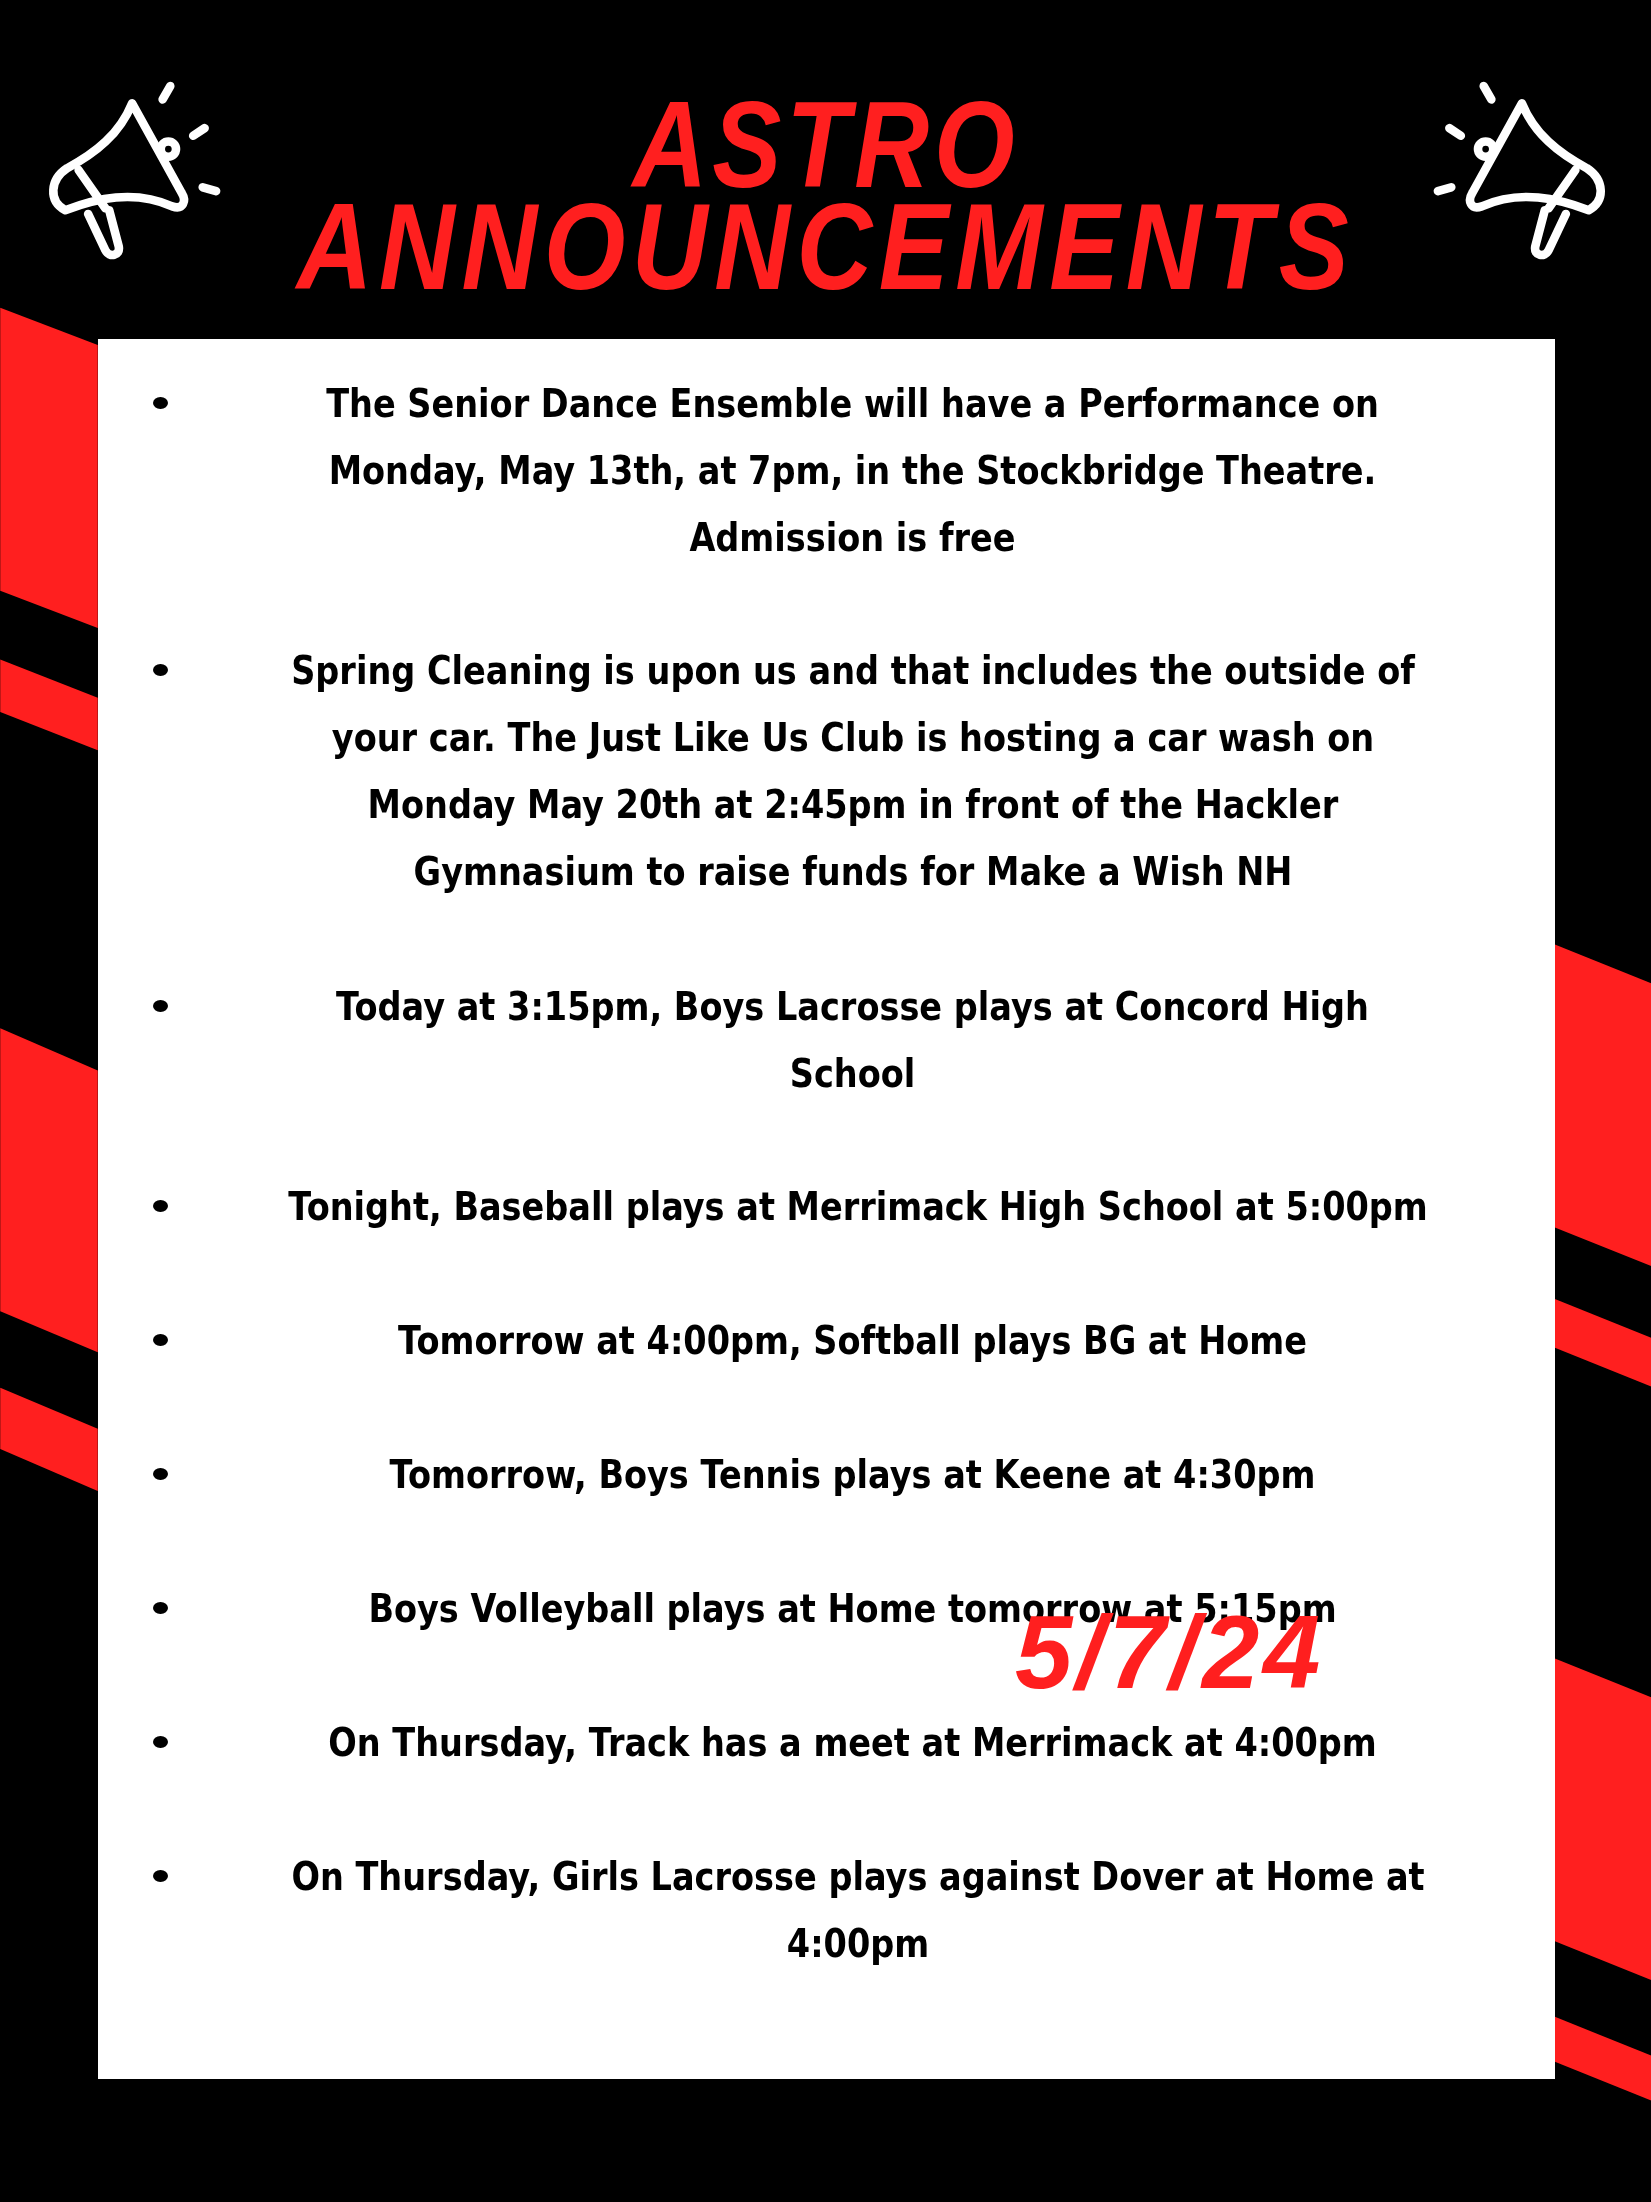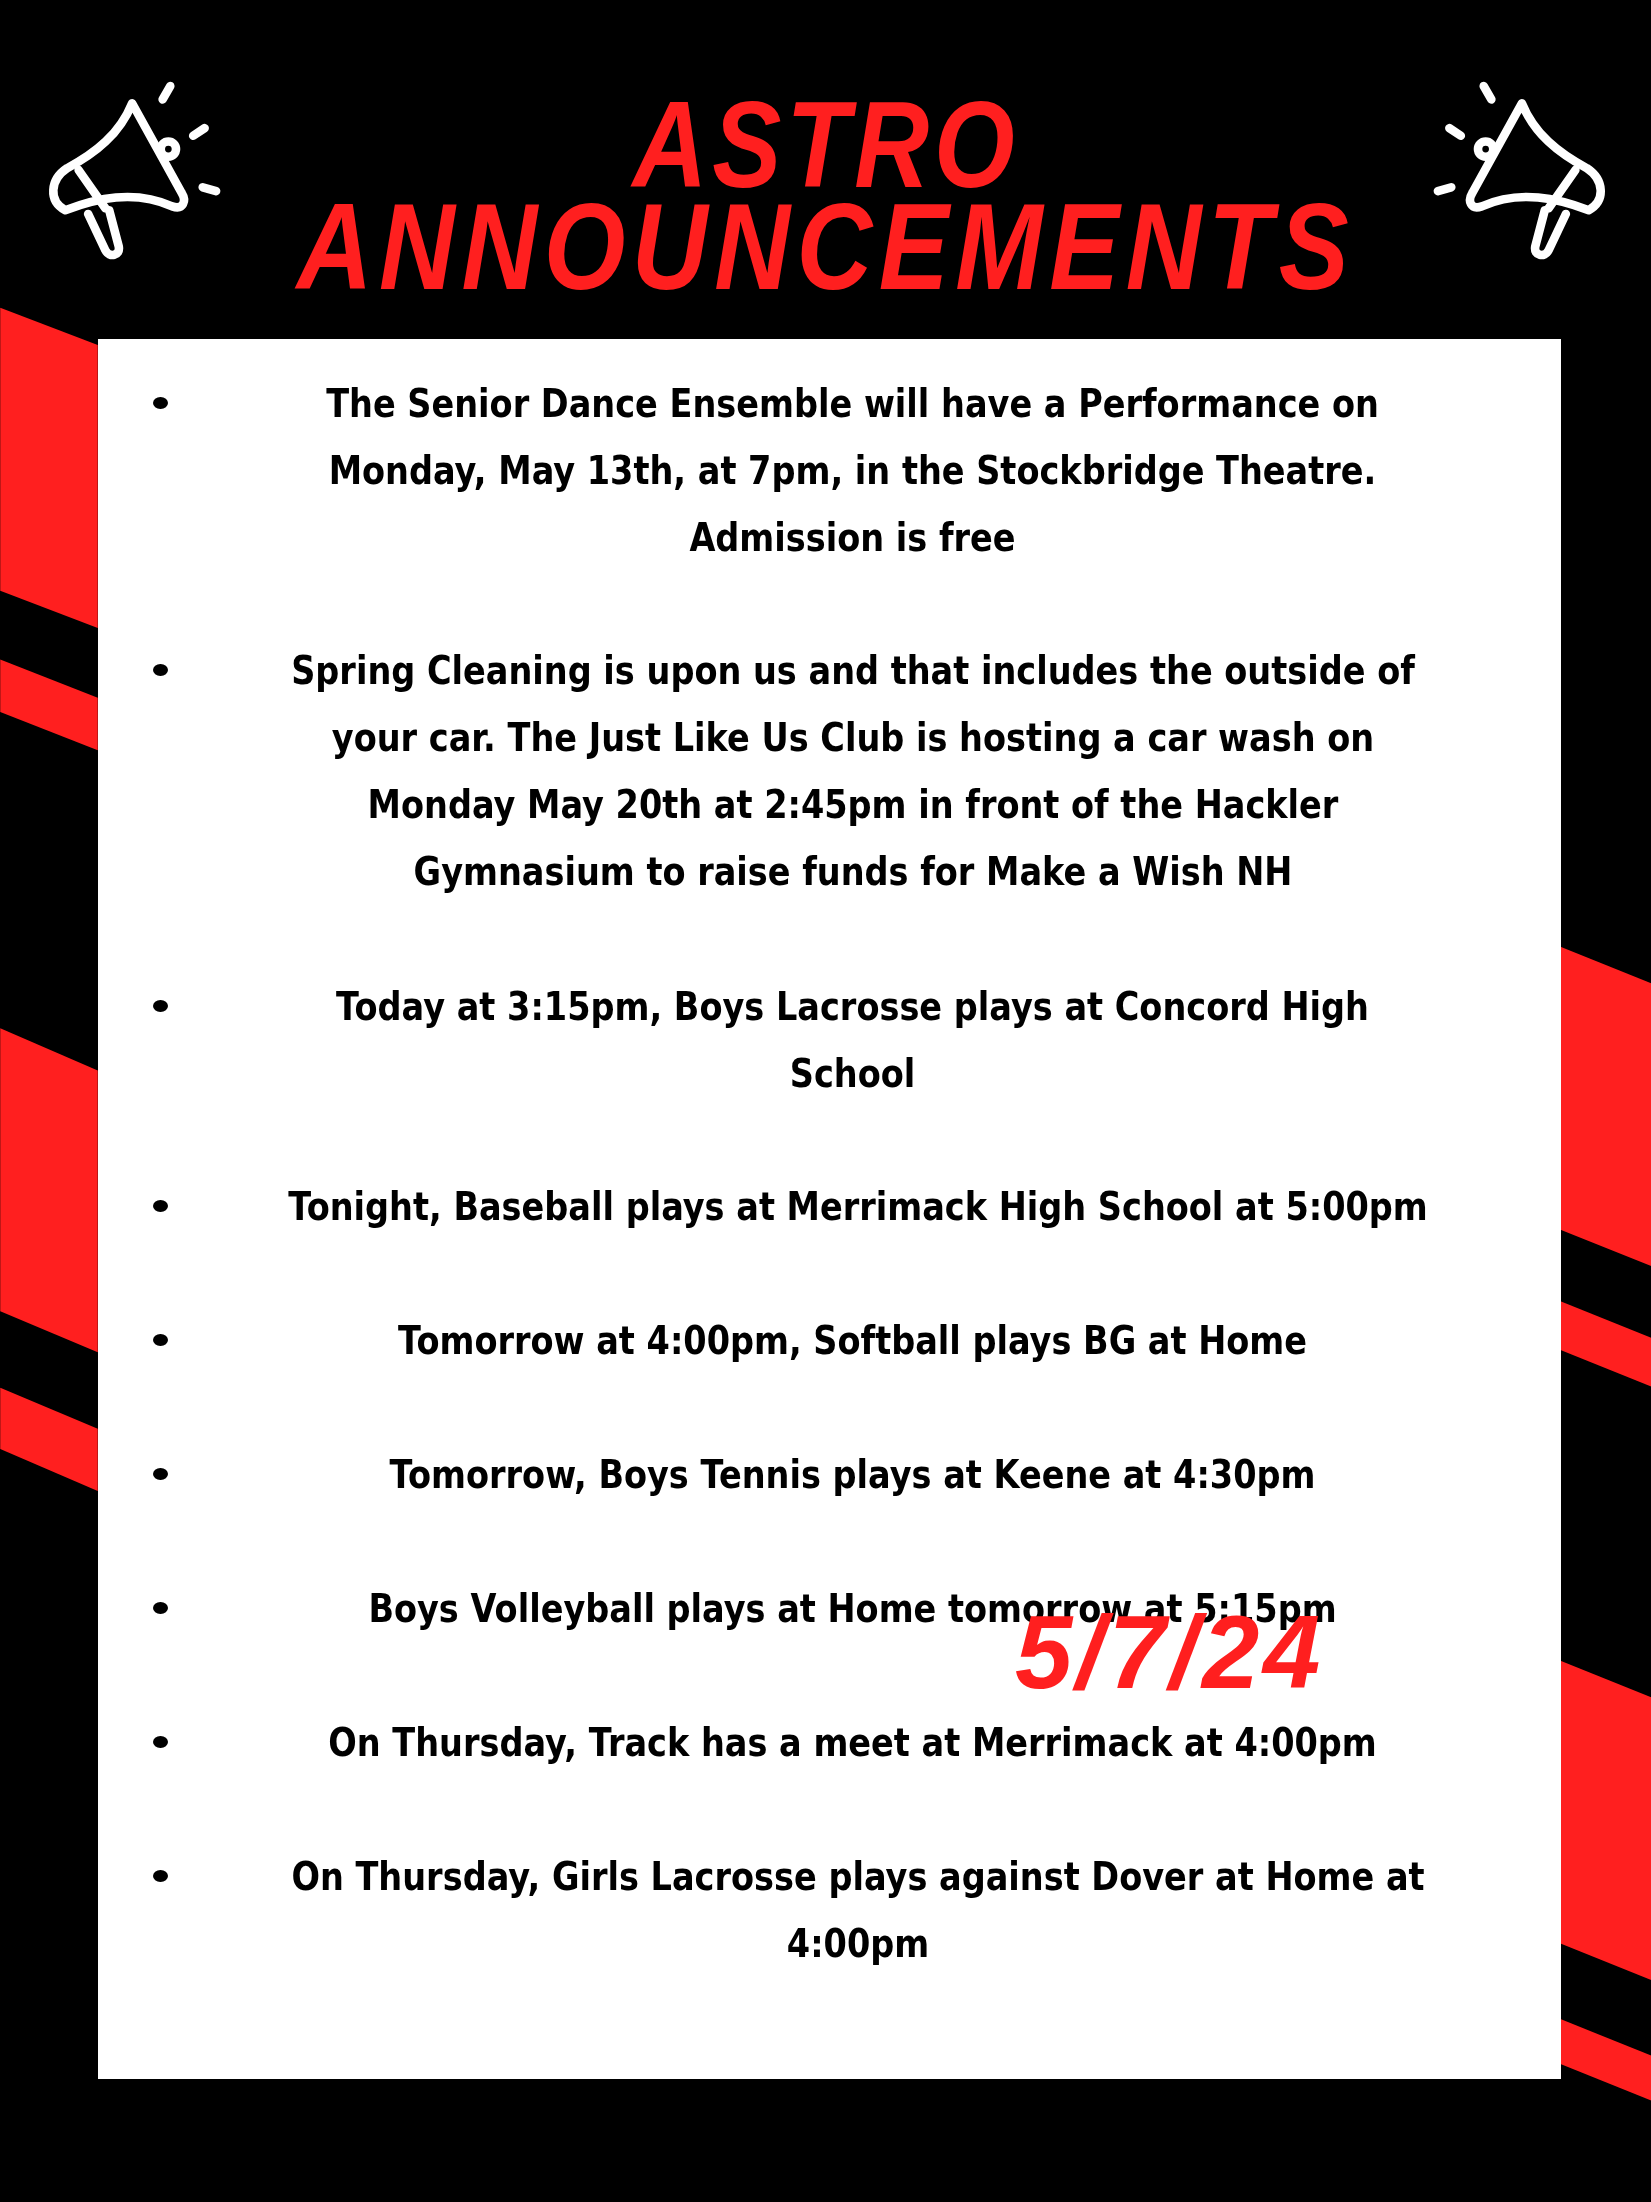--- a/index.html
+++ b/index.html
@@ -59,21 +59,20 @@
       transform-origin: center;
     }
     .panel {
       position: absolute;
       left: 98px;
       top: 339px;
       width: 1457px;
       height: 1740px;
       background: #ffffff;
       z-index: 3;
-      padding-left: 6px;
     }
     .item {
       position: absolute;
       left: 0;
       width: 1457px;
     }
     .bullet {
       position: absolute;
       left: 55px;
       width: 15.3px;

